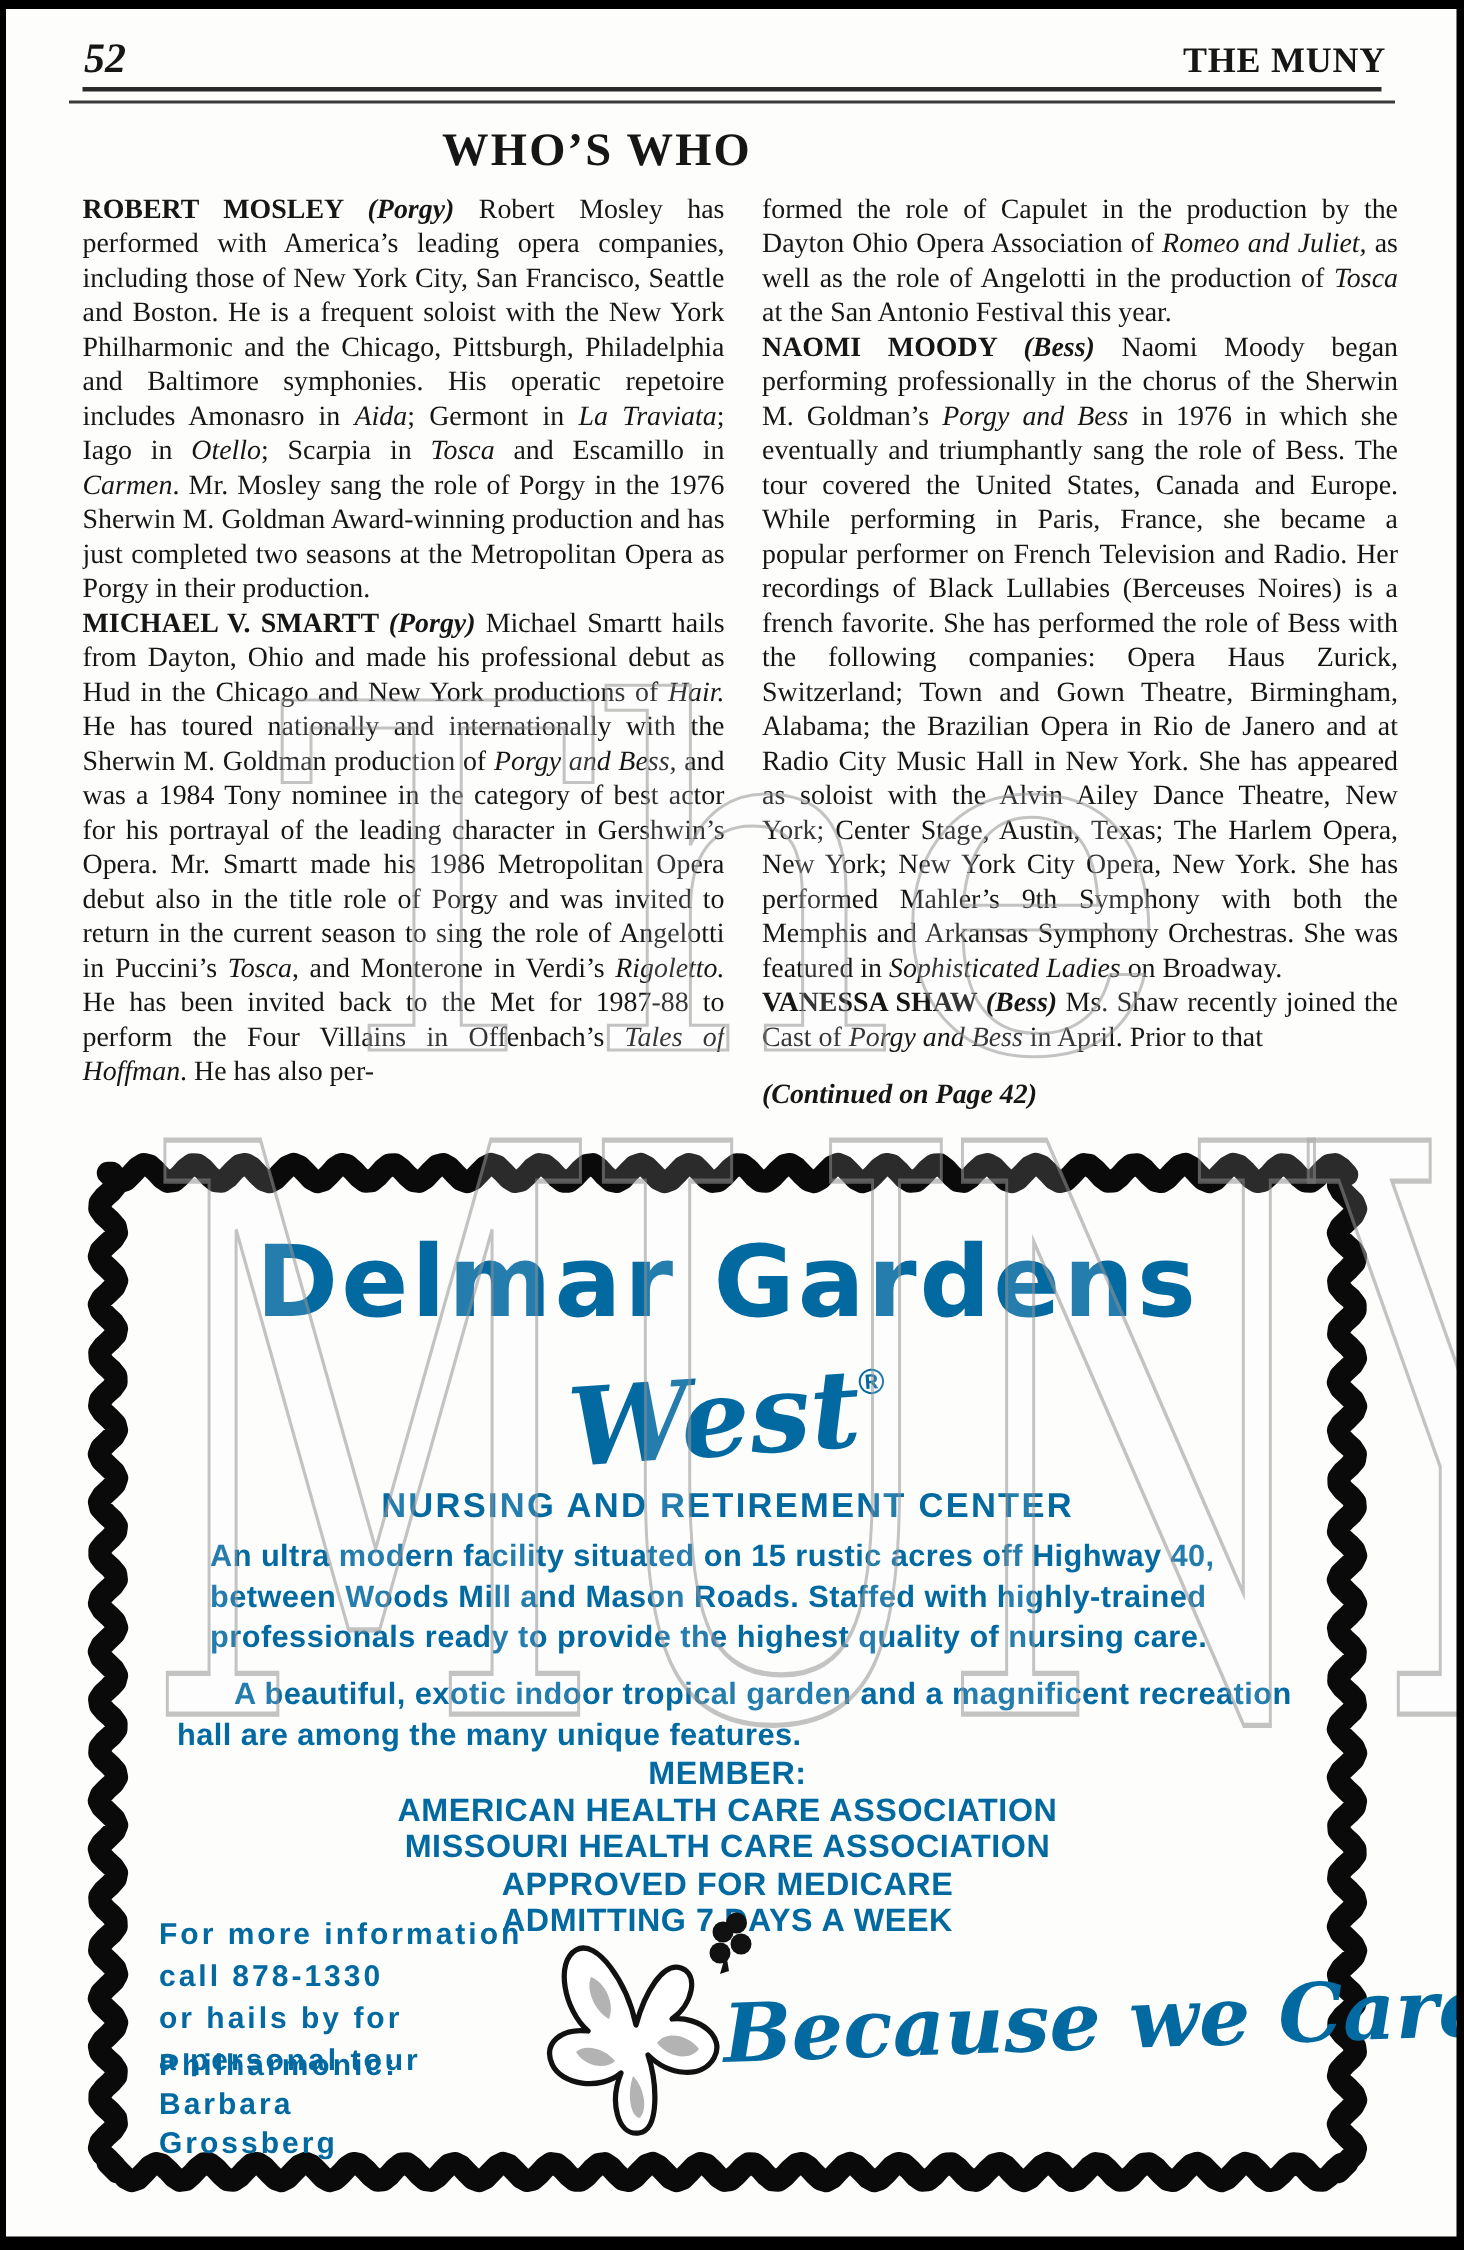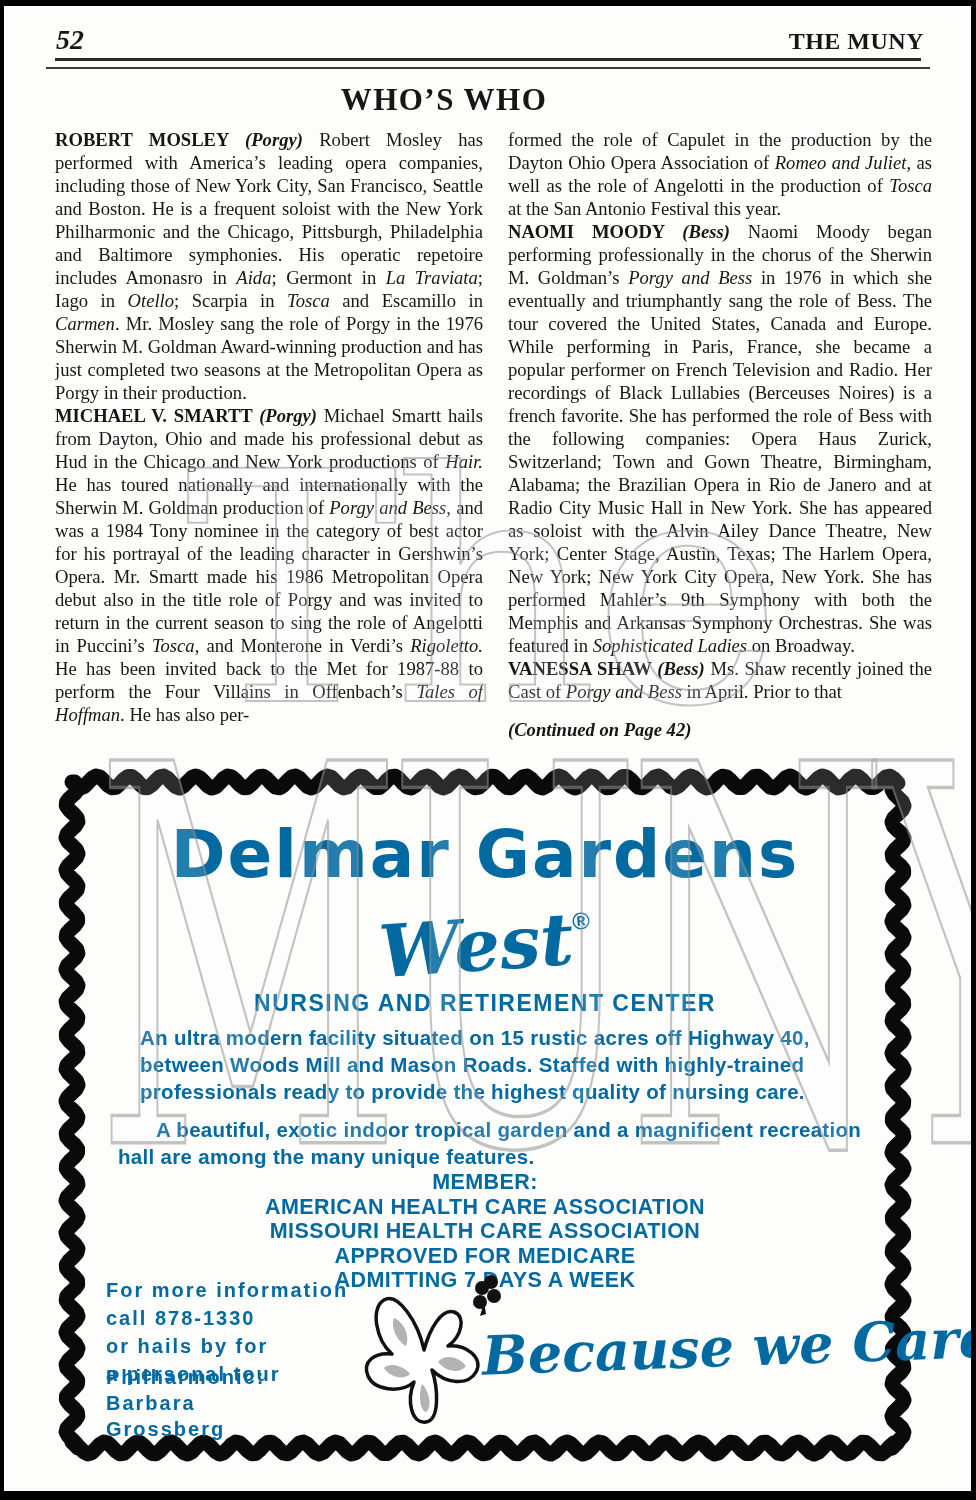--- a/index.html
+++ b/index.html
@@ -11,21 +11,21 @@
   .frame.left{left:0;top:0;width:4px;height:1500px;}
   .frame.right{right:0;top:0;width:5px;height:1500px;}
   .frame.bottom{left:0;bottom:0;width:976px;height:9px;}
 
   
   .page-number{position:absolute;left:56px;top:24px;font-style:italic;font-size:28px;font-weight:bold;}
   .brand{position:absolute;right:52px;top:28px;font-weight:bold;font-size:24px;letter-spacing:.5px;text-align:center;}
   .rule1{position:absolute;left:55px;top:58px;width:866px;height:3px;background:#2a2a2a;}
   .rule2{position:absolute;left:46px;top:67px;width:884px;height:2px;background:#3a3a3a;}
   .section-title{position:absolute;left:0;top:82px;width:796px;text-align:center;
-                 font-weight:bold;font-size:31px;letter-spacing:1.5px;padding-left:46px;}
+                 font-weight:bold;font-size:31px;letter-spacing:1.5px;}
 
   
   .col{position:absolute;top:128px;height:638px;overflow:hidden;text-align:justify;
        font-size:18.6px;line-height:23px;}
   .col-left{left:55px;width:428px;}
   .col-right{left:508px;width:424px;}
   .body-para{margin:0;}
   .r-b{font-weight:bold;}
   .r-bi{font-weight:bold;font-style:italic;}
   .r-i{font-style:italic;}

